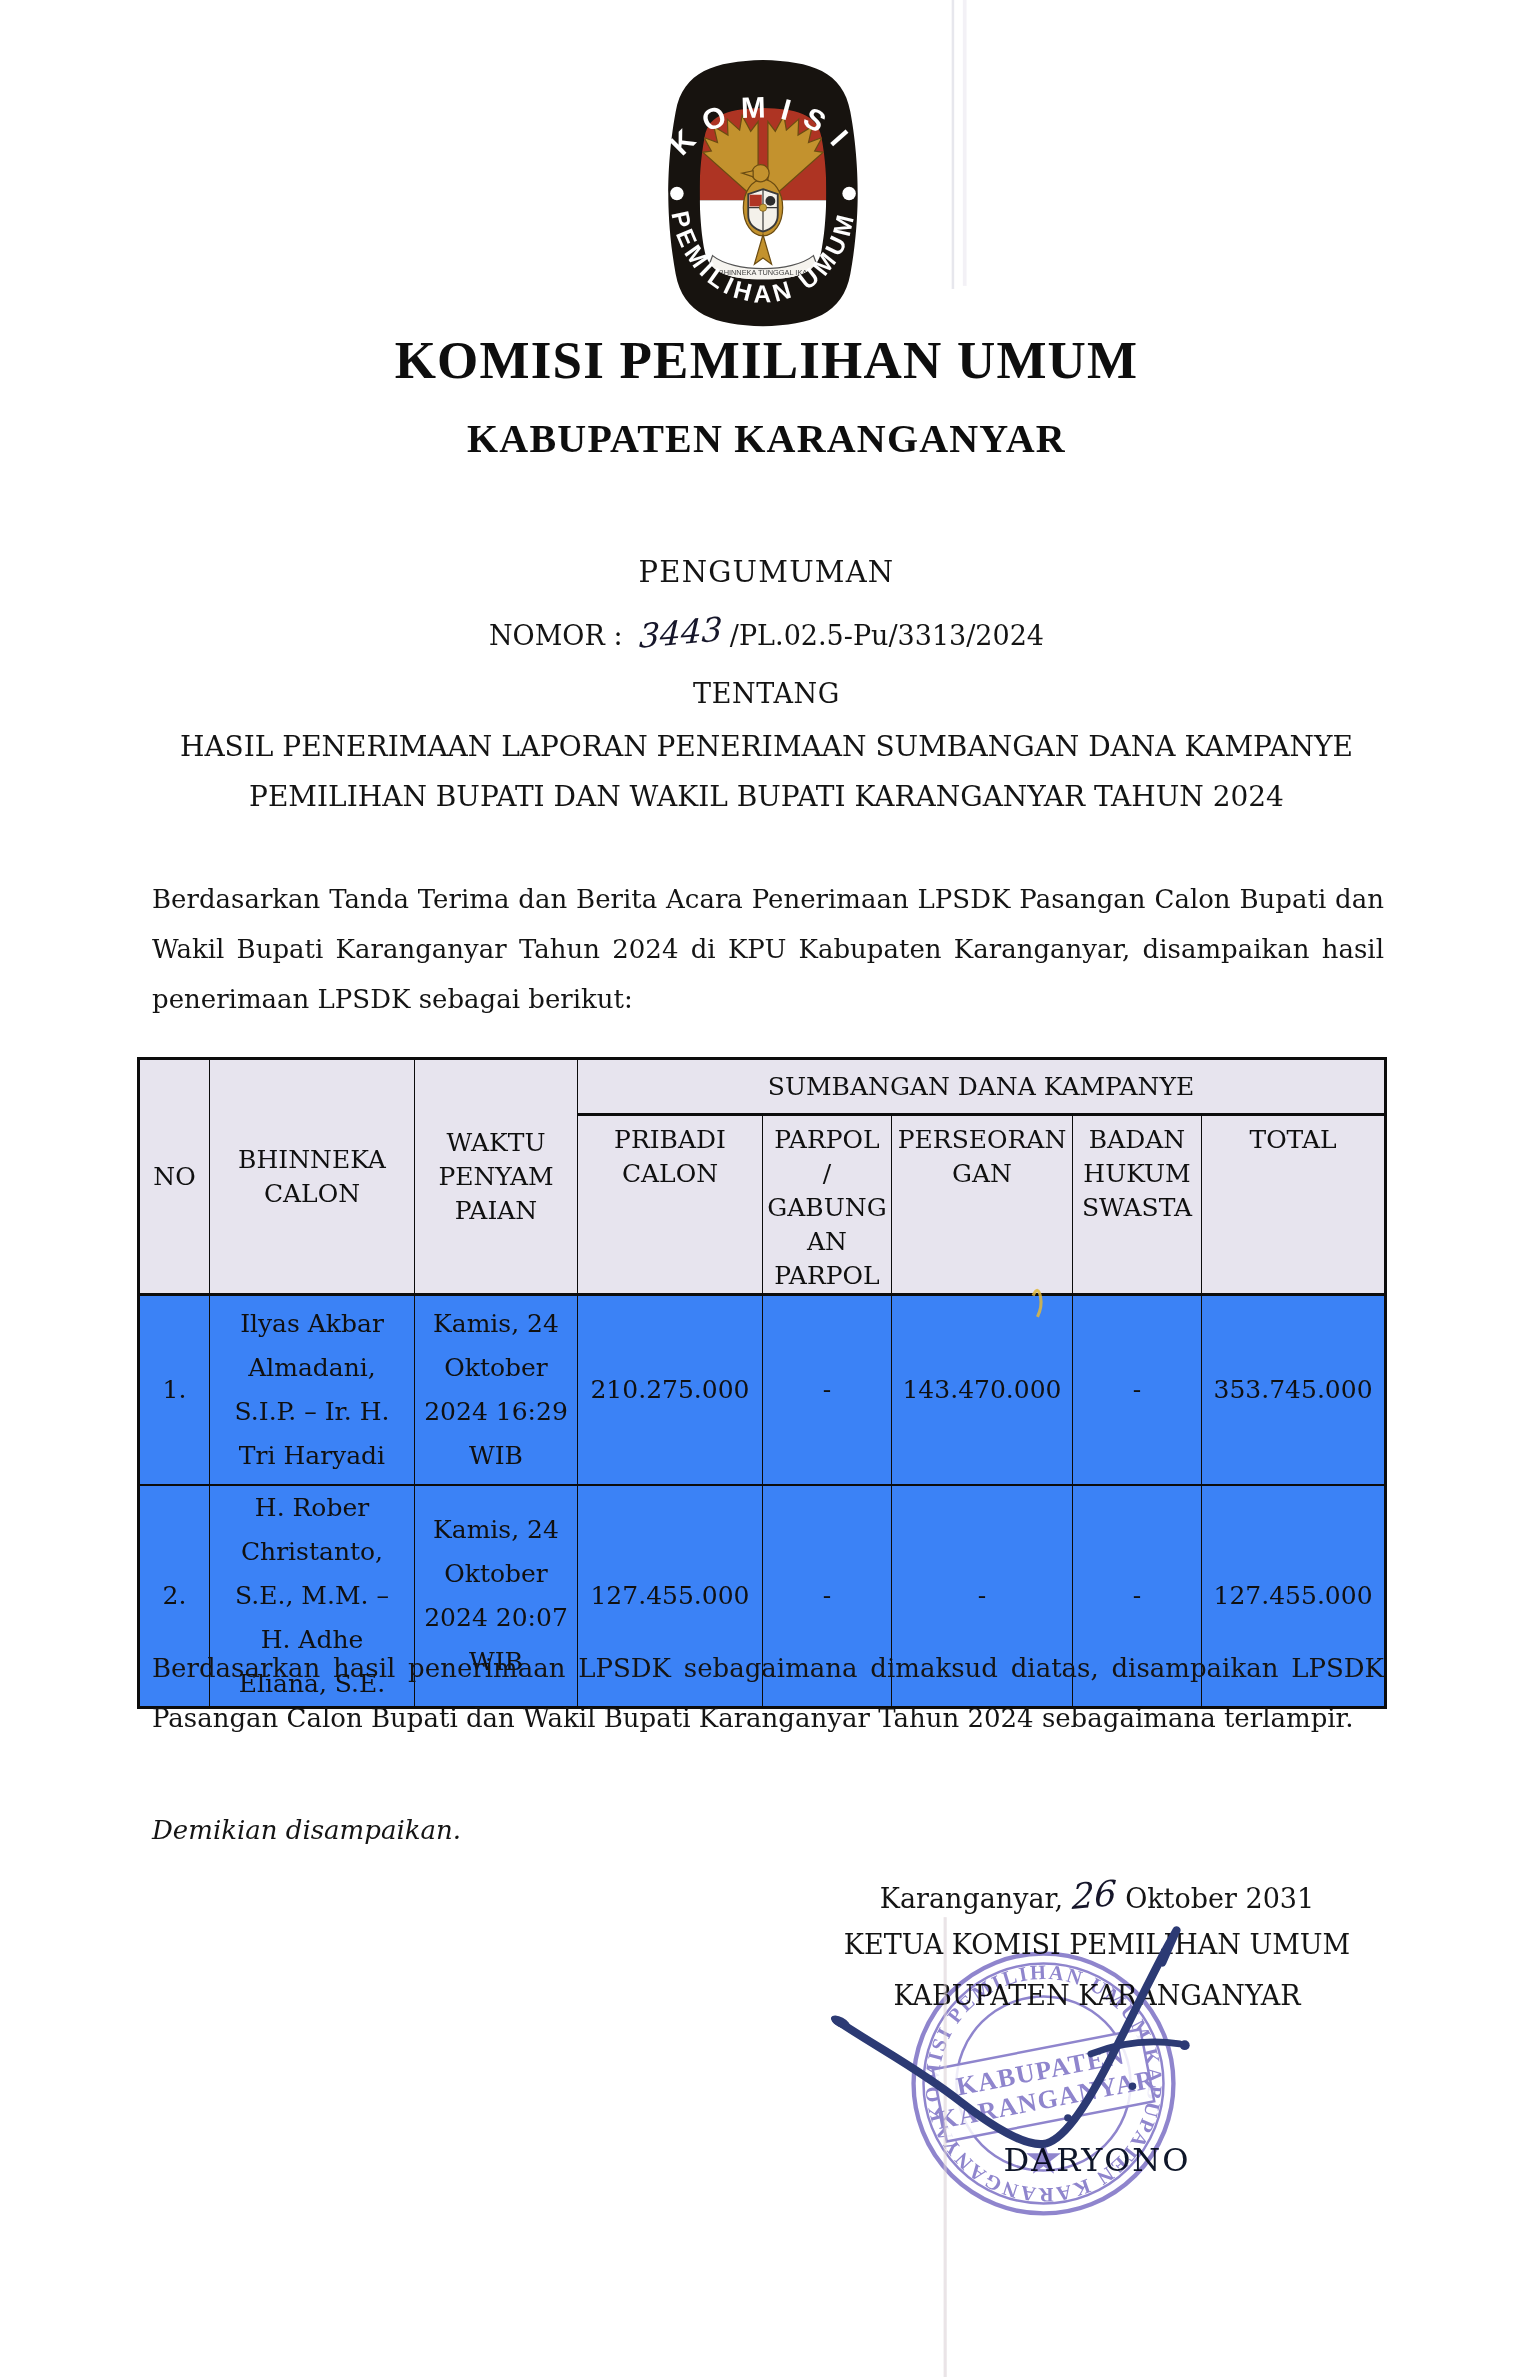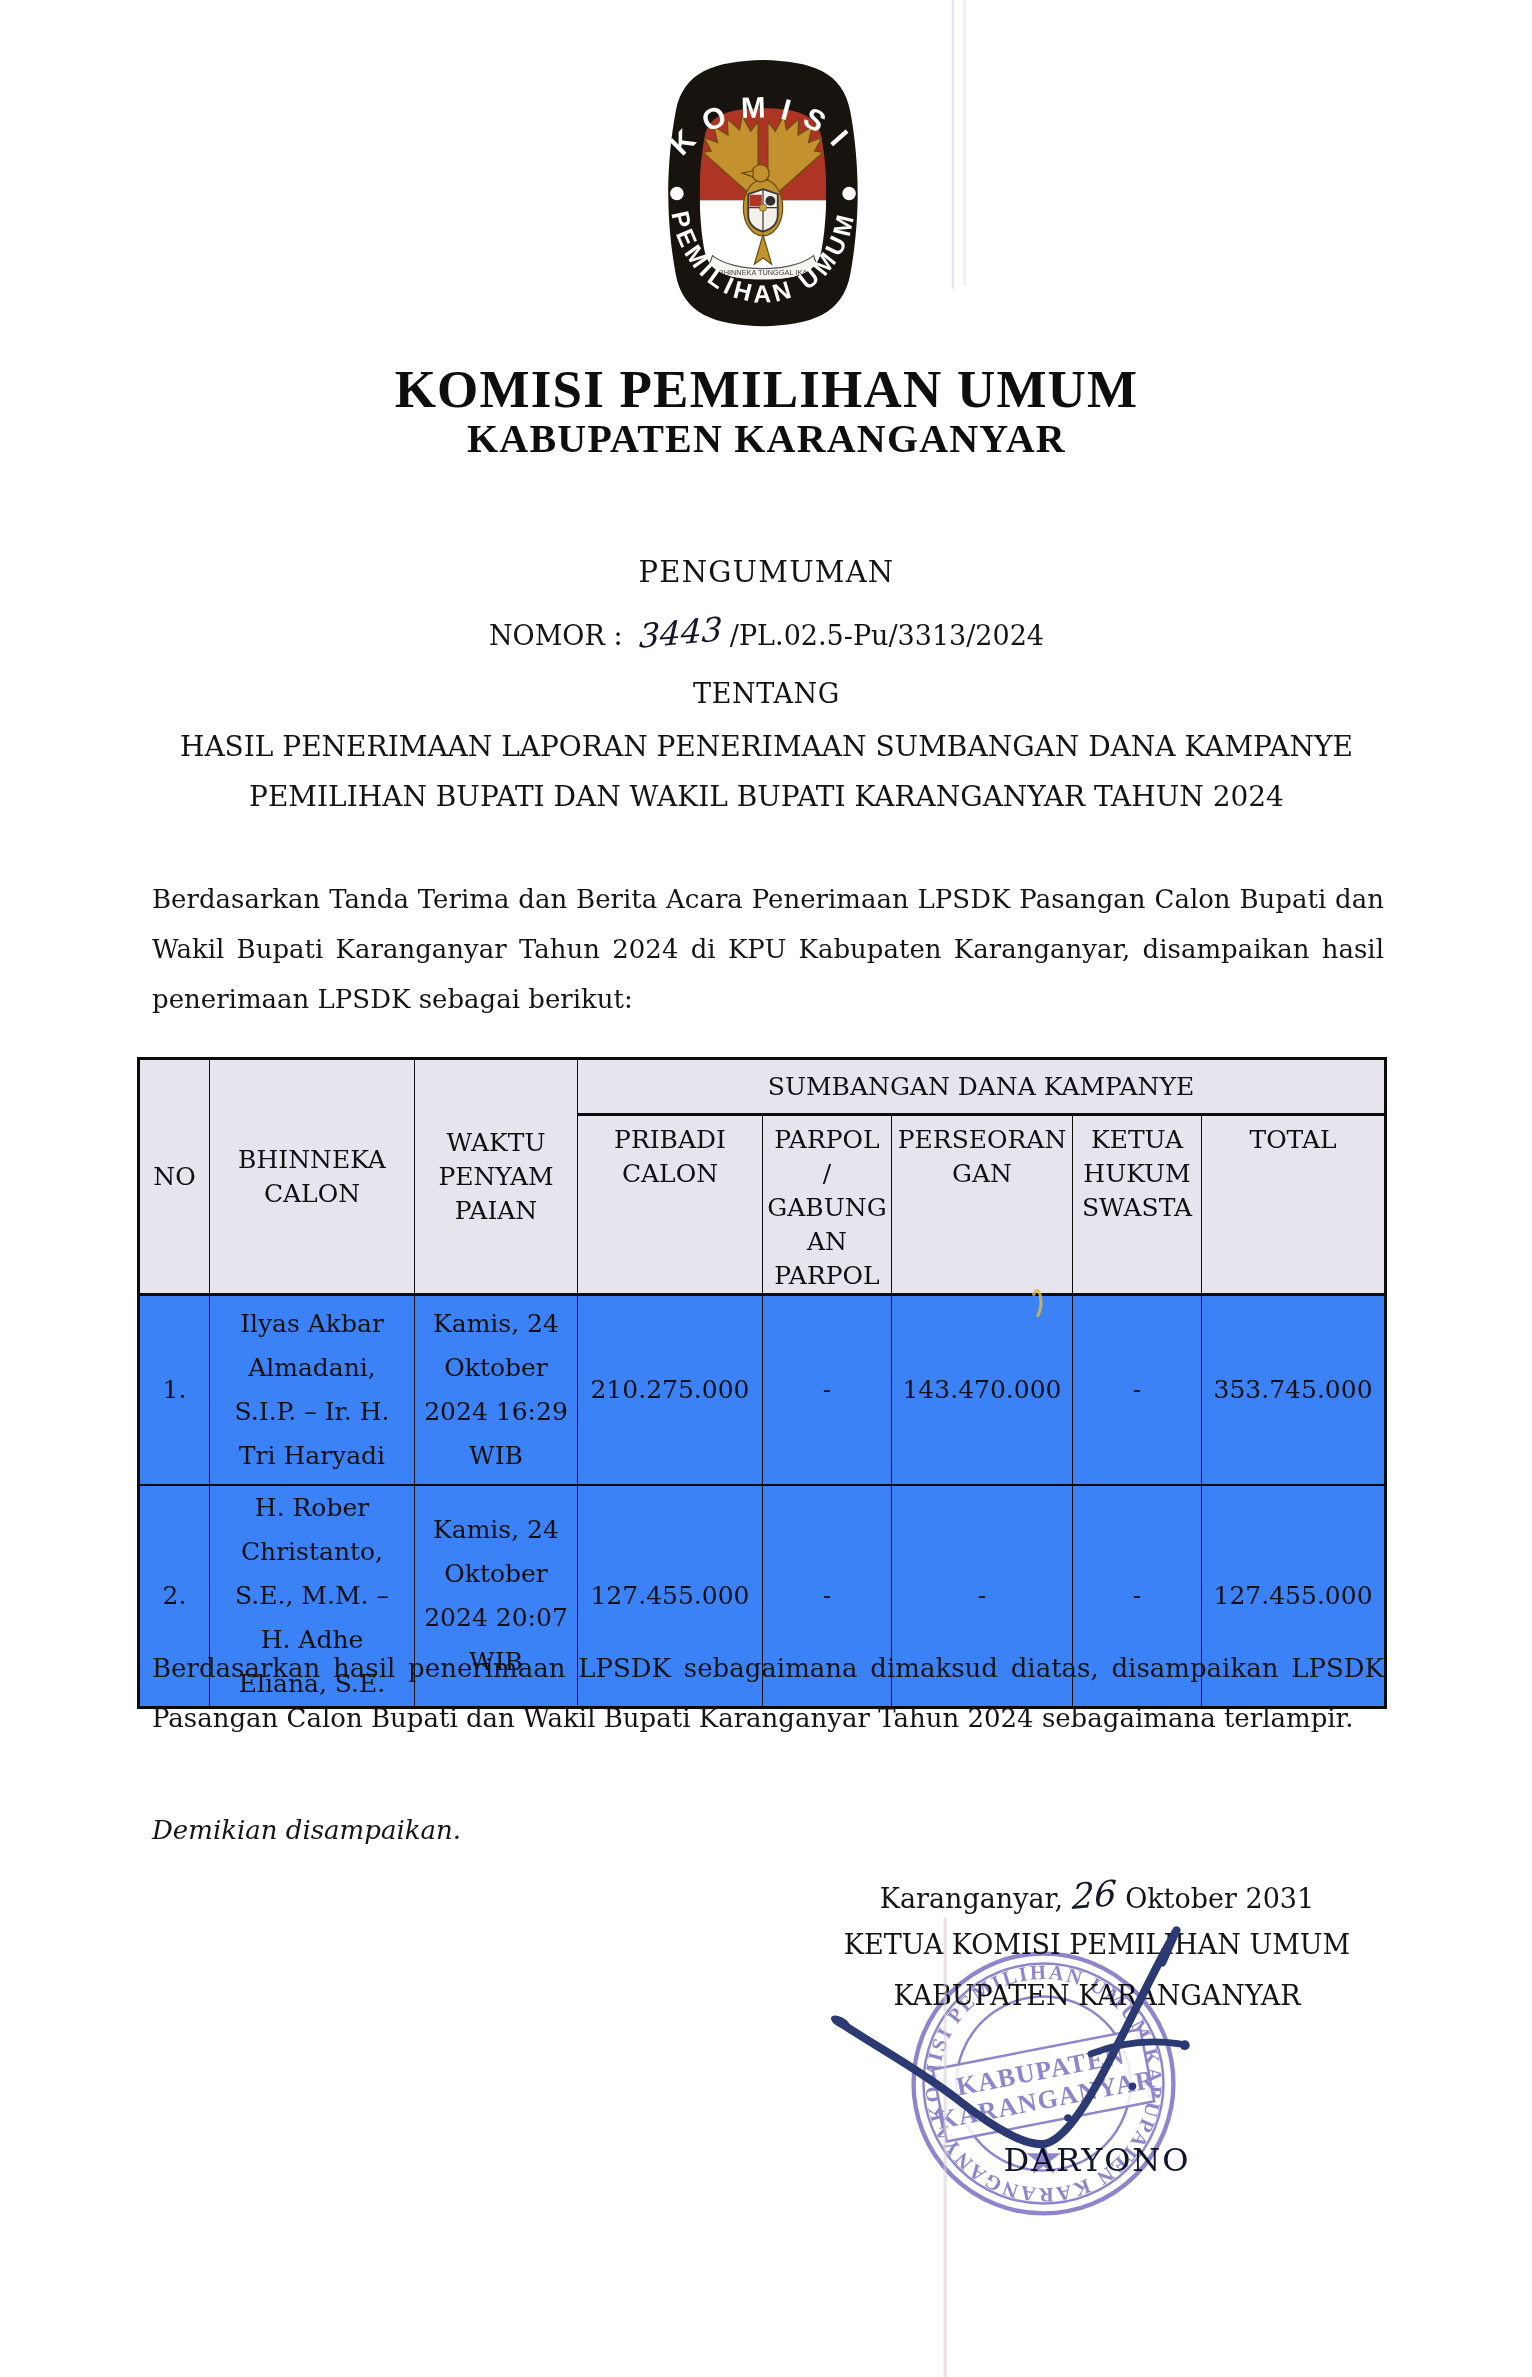--- a/index.html
+++ b/index.html
@@ -8,21 +8,21 @@
     background:#ffffff;
     position:relative;
     overflow:hidden;
     font-family:"DejaVu Serif","Liberation Serif",serif;
     color:#141414;
   }
   .abs { position:absolute; }
   .centered { left:0; width:1533px; text-align:center; }
 
   
-  .kop-line1 { top:359px; font-family:"Liberation Serif",serif; font-weight:bold; font-size:53px; letter-spacing:1.2px; color:#0e0e0e; }
+  .kop-line1 { top:330px; font-family:"Liberation Serif",serif; font-weight:bold; font-size:53px; letter-spacing:1.2px; color:#0e0e0e; }
   .kop-line2 { top:415px; font-family:"Liberation Serif",serif; font-weight:bold; font-size:40px; letter-spacing:1.2px; color:#0e0e0e; }
 
   
   .doc-type  { top:555px;  font-size:29px; letter-spacing:1.2px; }
   .nomor     { top:614px;  font-size:27px; }
   .tentang   { top:678px; font-size:27px; letter-spacing:0.6px; }
   .subject1  { top:730px; font-size:28px; }
   .subject2  { top:780px; font-size:28px; }
 
   .hand {
@@ -177,21 +177,21 @@
       <span class="cell-line">/</span>
       <span class="cell-line">GABUNG</span>
       <span class="cell-line">AN</span>
       <span class="cell-line">PARPOL</span>
     </th>
     <th>
       <span class="cell-line">PERSEORAN</span>
       <span class="cell-line">GAN</span>
     </th>
     <th>
-      <span class="cell-line">KETUA</span>
+      <span class="cell-line">BADAN</span>
       <span class="cell-line">HUKUM</span>
       <span class="cell-line">SWASTA</span>
     </th>
     <th>TOTAL</th>
   </tr>
   <tr class="r1">
     <td>1.</td>
     <td class="ml">
       <span class="cell-line">Ilyas Akbar</span>
       <span class="cell-line">Almadani,</span>

